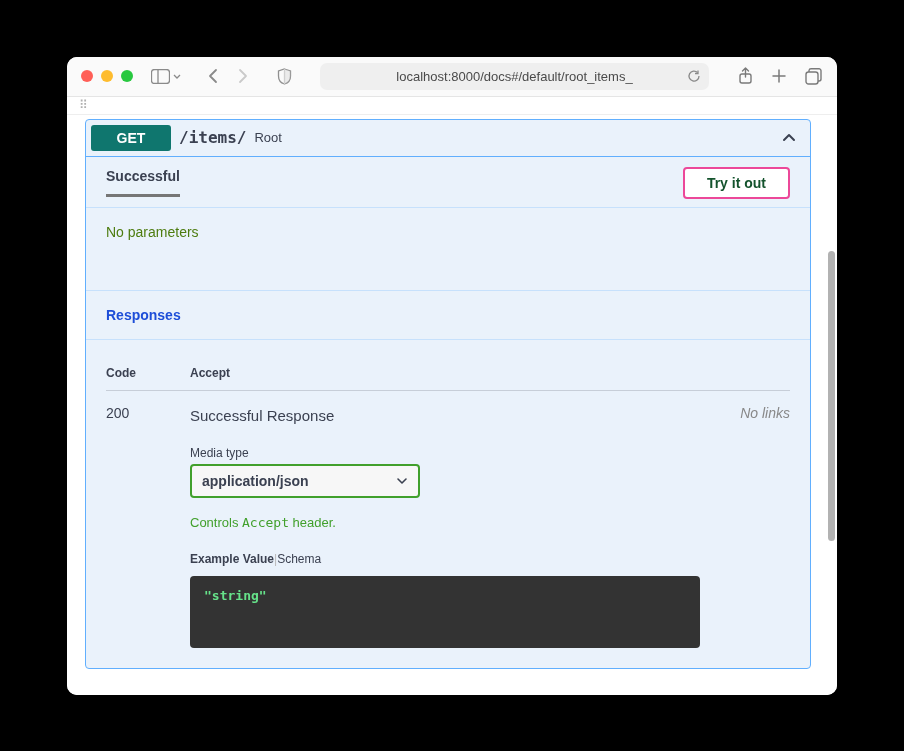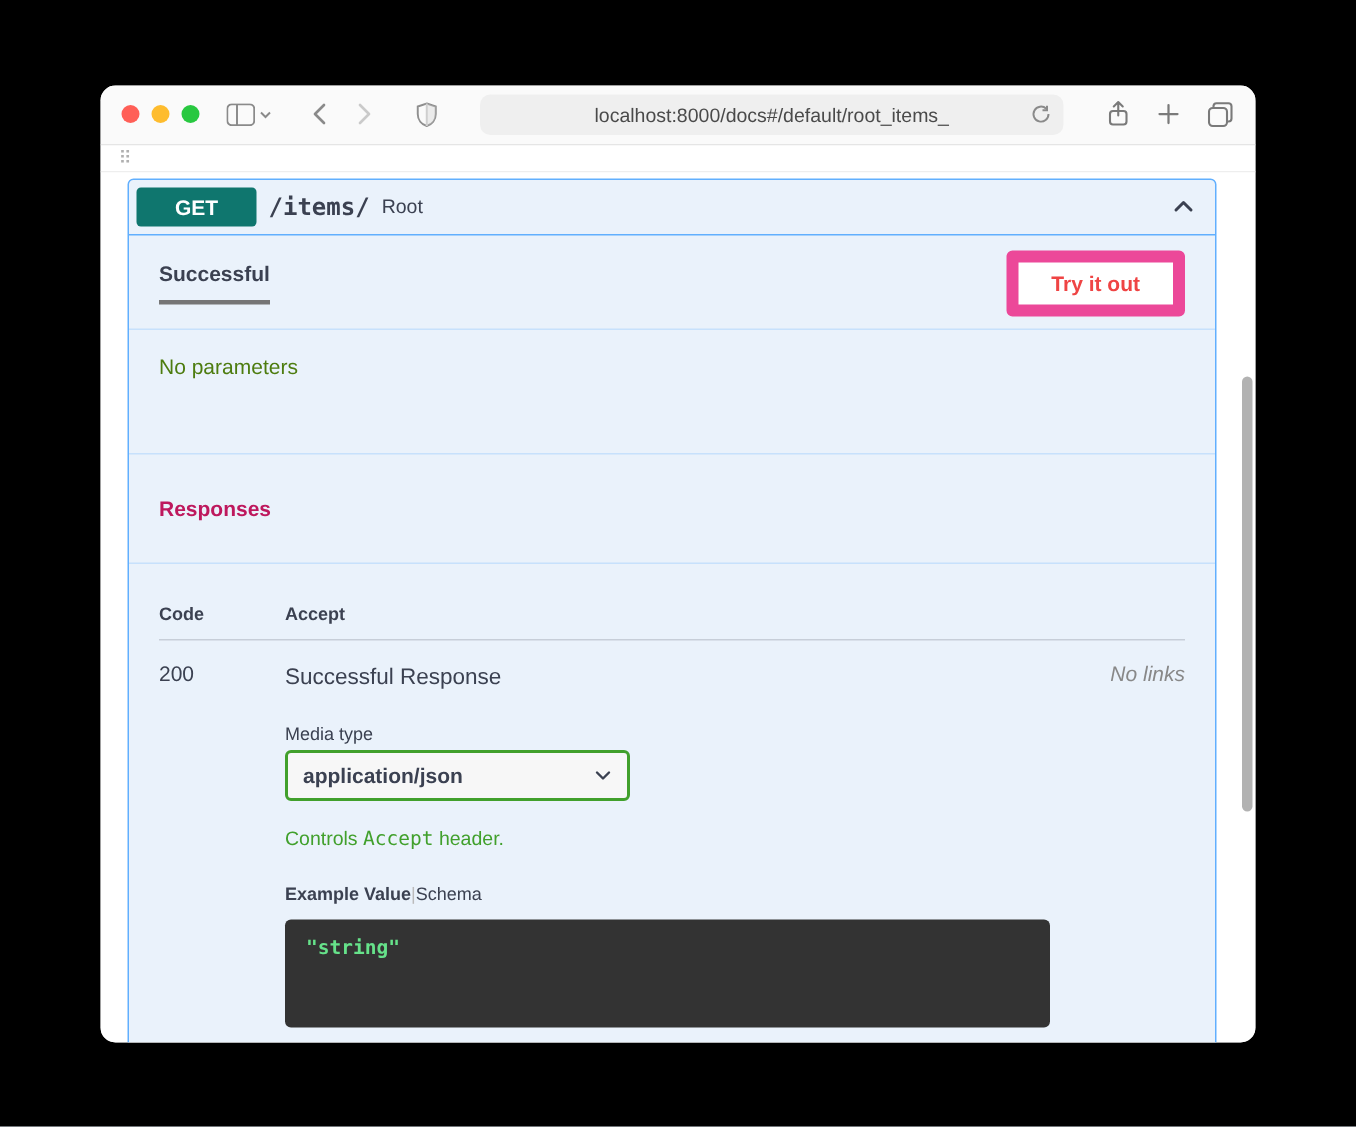--- a/index.html
+++ b/index.html
@@ -163,42 +163,42 @@
       font-size: 14px;
       font-weight: 700;
       color: #3b4151;
       padding: 0 0 10px 0;
       border-bottom: 3px solid transparent;
     }
     .tab-item.active { border-bottom-color: #767676; }
 
     .try-btn {
       background: #fff;
-      border: 8px solid #ec4899;
+      border: 2px solid #ec4899;
       border-radius: 4px;
       padding: 6px 22px;
       font-weight: 700;
       font-size: 14px;
-      color: #ef4444;
+      color: #14532d;
       cursor: pointer;
     }
 
     .params-body {
       padding: 16px 20px 50px 20px;
       border-top: 1px solid rgba(97,175,254,0.25);
       border-bottom: 1px solid rgba(97,175,254,0.25);
       font-size: 14px;
       color: #4d7c0f;
     }
 
     .responses-header {
-      padding: 28px 20px;
-      font-size: 14px;
-      font-weight: 700;
-      color: #be185d;
+      padding: 16px 20px;
+      font-size: 14px;
+      font-weight: 700;
+      color: #1d4ed8;
       border-bottom: 1px solid rgba(97,175,254,0.25);
     }
 
     .responses-body {
       padding: 16px 20px 20px 20px;
     }
 
     .resp-table-head {
       display: flex;
       font-size: 12px;

